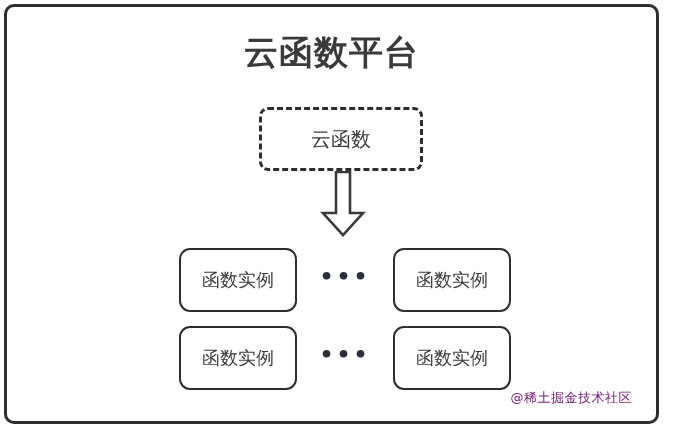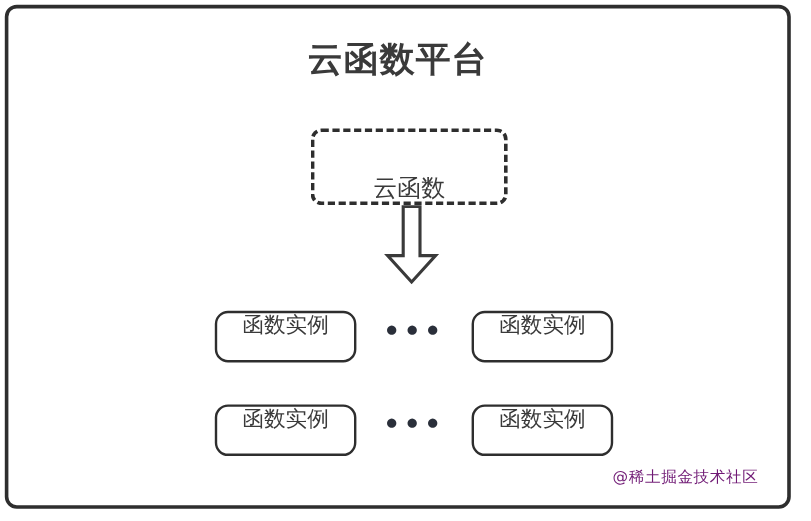--- a/index.html
+++ b/index.html
@@ -28,42 +28,41 @@
     background: #ffffff;
   }
 
   
   #platform-title {
     position: absolute;
     left: 0;
     top: 26px;
     width: 100%;
     text-align: center;
-    font-size: 29px;
+    font-size: 34px;
     font-weight: bold;
     color: #3a3a3a;
     letter-spacing: 1px;
     line-height: 38px;
     white-space: nowrap;
-    font-family: Liberation Mono, monospace;
   }
 
   
   #cloud-function-box {
     position: absolute;
     left: 252px;
     top: 100px;
     width: 164px;
     height: 64px;
     box-sizing: border-box;
     border: 3px dashed #2e2e2e;
     border-radius: 9px;
     background: #ffffff;
     display: flex;
-    align-items: flex-end;
+    align-items: center;
     justify-content: center;
   }
   #cloud-function-box .box-label {
     font-size: 20px;
     color: #3a3a3a;
     line-height: 24px;
     white-space: nowrap;
   }
 
   
@@ -83,27 +82,27 @@
     height: 54px;
     display: flex;
     align-items: center;
     justify-content: space-between;
   }
   #instance-row-1 { top: 246px; }
   #instance-row-2 { top: 324px; }
 
   .instance-box {
     width: 118px;
-    height: 43px;
+    height: 64px;
     box-sizing: border-box;
     border: 2.5px solid #2e2e2e;
     border-radius: 11px;
     background: #ffffff;
     display: flex;
-    align-items: flex-start;
+    align-items: center;
     justify-content: center;
   }
   .instance-box .box-label {
     font-size: 18px;
     color: #3a3a3a;
     line-height: 22px;
     white-space: nowrap;
   }
 
   .ellipsis {

